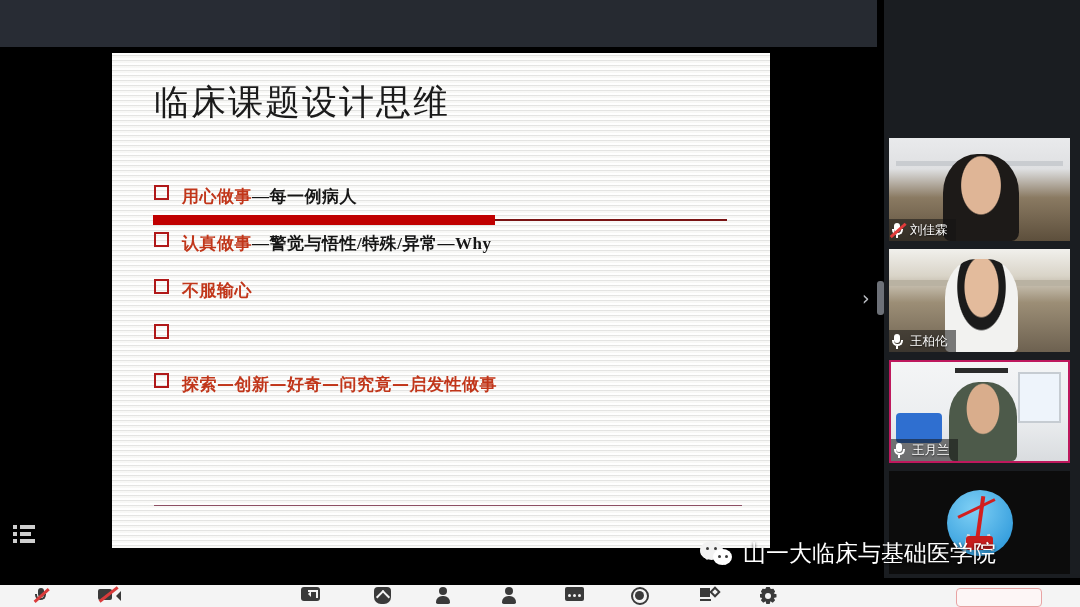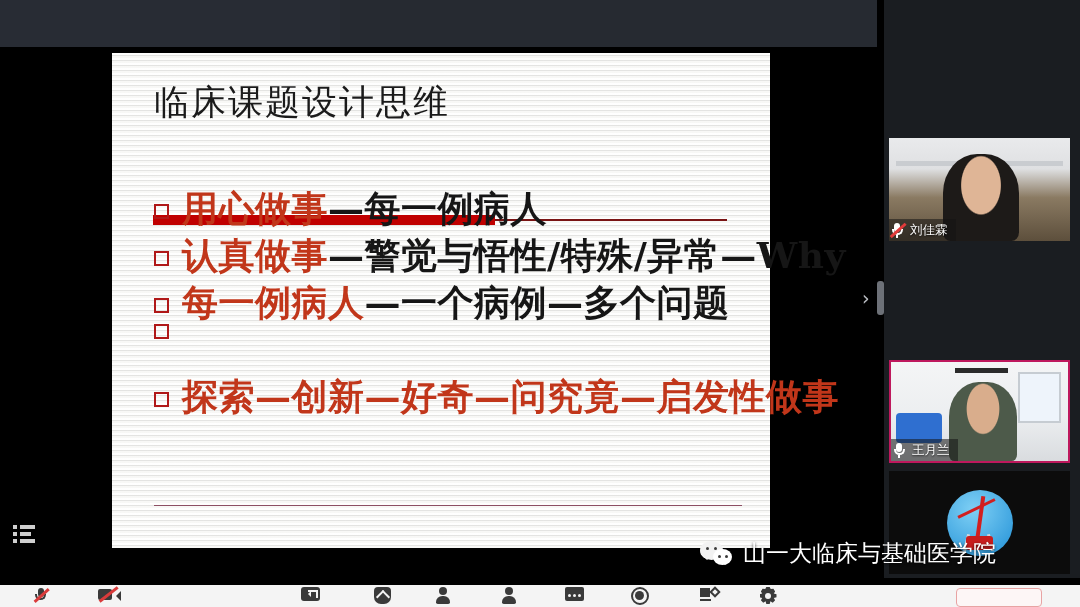--- a/index.html
+++ b/index.html
@@ -60,24 +60,24 @@
     margin-bottom: 6px; height: 41px;
     white-space: nowrap;
   }
   .bullet-box {
     display: inline-block; width: 15px; height: 15px;
     border: 2px solid #b01818; margin-right: 13px;
     position: relative; top: -2px; flex: none;
   }
   .btxt {
     font-family: "DejaVu Serif", "Liberation Serif", serif;
-    font-weight: bold; font-size: 36px; letter-spacing: 0.5px;
+    font-weight: bold; font-size: 17px; letter-spacing: 0.5px;
   }
   .btxt.red   { color: #c1361a; }
-  .btxt.black { color: #161616; }
+  .btxt.black { color: #161616; font-family: Liberation Serif, serif; }
   .footer-rule {
     position: absolute; left: 42px; top: 452px; width: 588px; height: 1px;
     background: #8d4f63;
   }
 
   
   .stage-list-icon {
     position: absolute; left: 13px; top: 478px; width: 22px; height: 18px;
   }
   .stage-list-icon i {
@@ -362,22 +362,21 @@
             <span class="btxt red">用心做事</span>
             <span class="btxt black">—每一例病人</span>
           </div>
           <div class="bullet-row">
             <span class="bullet-box"></span>
             <span class="btxt red">认真做事</span>
             <span class="btxt black">—警觉与悟性/特殊/异常—Why</span>
           </div>
           <div class="bullet-row">
             <span class="bullet-box"></span>
-            <span class="btxt red">每一例病人</span>
-            <span class="btxt black">—一个病例—多个问题</span>
+            <span class="btxt red">不服输心</span>
           </div>
           <div class="bullet-row">
             <span class="bullet-box"></span>
           </div>
           <div class="bullet-row">
             <span class="bullet-box"></span>
             <span class="btxt red">探索—创新—好奇—问究竟—启发性做事</span>
           </div>
         </div>
       <div class="footer-rule"></div>
@@ -400,20 +399,31 @@
       <div class="tile t1">
         <div class="tile-video sc-dorm2"></div>
         <div class="name-badge">
           <span class="mic-icon muted">
             <span class="cap"></span>
             <span class="arc"></span>
             <span class="stem"></span>
             <span class="slash"></span>
           </span>
           <span class="name-text">刘佳霖</span>
+        </div>
+      </div>
+      <div class="tile t2">
+        <div class="tile-video sc-dorm3"></div>
+        <div class="name-badge">
+          <span class="mic-icon">
+            <span class="cap"></span>
+            <span class="arc"></span>
+            <span class="stem"></span>
+          </span>
+          <span class="name-text">王柏伦</span>
         </div>
       </div>
       <div class="tile t3">
         <div class="tile-video sc-clinic">
           <span class="clinic-window"></span>
           <span class="clinic-bar"></span>
           <span class="clinic-cap"></span>
         </div>
         <div class="name-badge">
           <span class="mic-icon">

